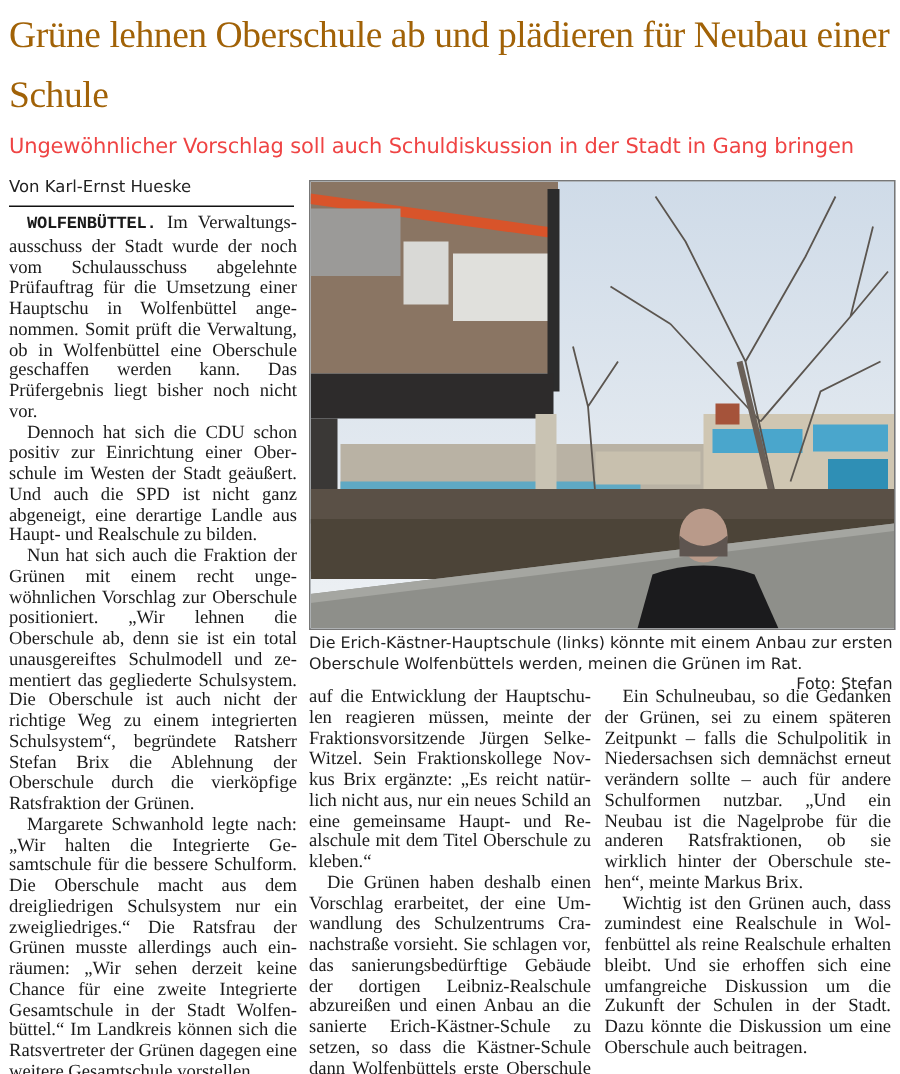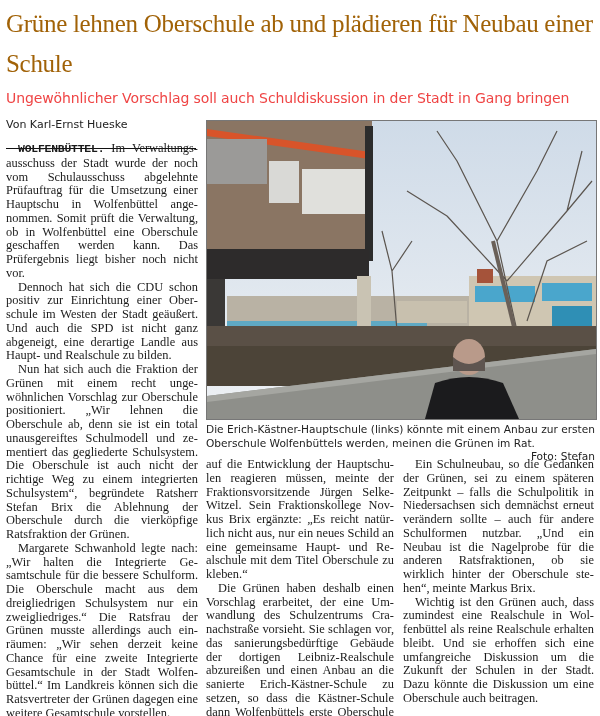--- a/index.html
+++ b/index.html
@@ -12,21 +12,21 @@
   }
   .subhead {
     position: absolute; left: 6px; top: 88px; width: 594px;
     font-family: "DejaVu Sans", "Liberation Sans", sans-serif;
     font-size: 14px; line-height: 20px; color: #ef4444; letter-spacing: -0.1px; margin: 0;
   }
   .byline {
     position: absolute; left: 6px; top: 118px; width: 190px;
     font-family: "DejaVu Sans", "Liberation Sans", sans-serif;
     font-size: 11px; line-height: 14px; color: #222;
-    padding-bottom: 16px; border-bottom: 1.5px solid #111;
+    padding-bottom: 5px; border-bottom: 1.5px solid #111;
   }
   .col {
     position: absolute;
     font-family: "Liberation Serif", "DejaVu Serif", serif;
     font-size: 12.4px; line-height: 13.75px; color: #1a1a1a;
     text-align: justify; hyphens: manual;
   }
   .col p { margin: 0; text-indent: 12px; }
   .col p.first { text-indent: 0; }
   .col1 { left: 6px; top: 142px; width: 192px; }

